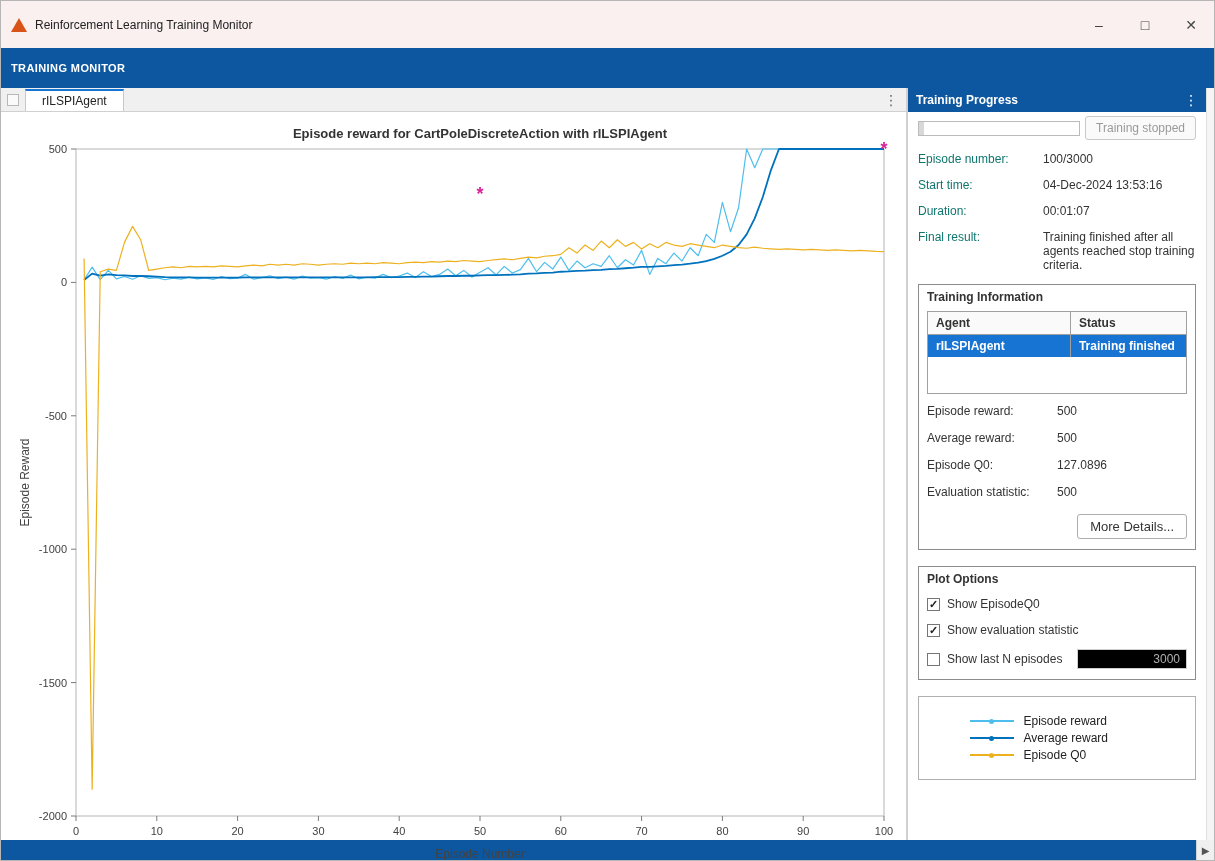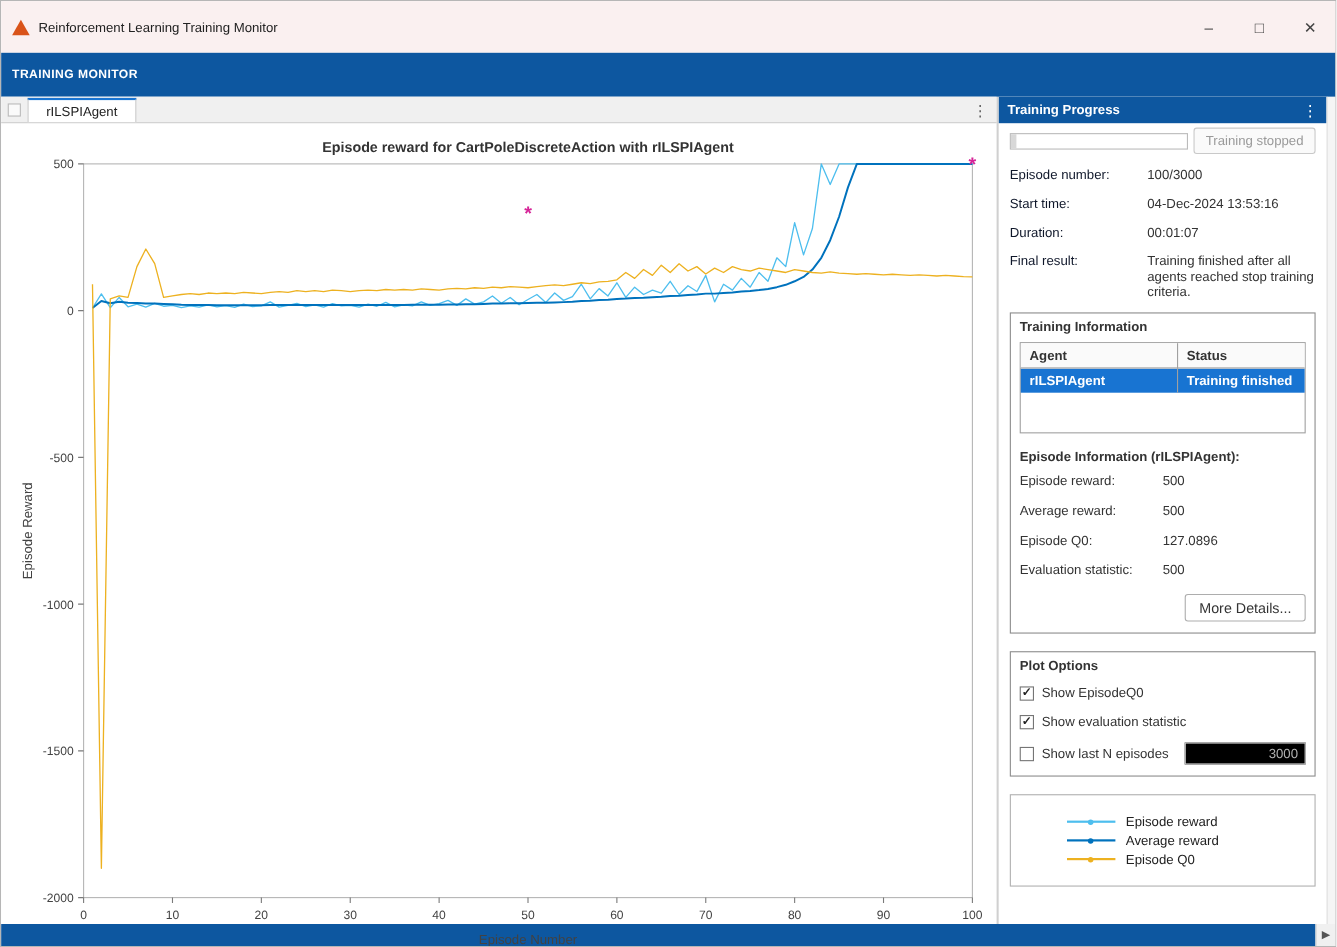--- a/index.html
+++ b/index.html
@@ -40,21 +40,21 @@
   .rp-header { height: 24px; background: #0d57a0; color: #fff; font-weight: bold; font-size: 12px; display: flex; align-items: center; padding: 0 8px; flex: 0 0 auto; }
   .rp-menu { margin-left: auto; font-size: 14px; font-weight: normal; cursor: default; }
   .rp-body { flex: 1 1 auto; padding: 4px 10px 6px 10px; overflow: hidden; }
 
   .progress-row { display: flex; align-items: center; margin-bottom: 12px; }
   .progress-bar { width: 162px; height: 15px; border: 1px solid #bbb; background: #fff; position: relative; }
   .progress-fill { height: 100%; background: #d8d8d8; }
   .stop-btn { margin-left: auto; border: 1px solid #c9c9c9; background: #fafafa; color: #9a9a9a; border-radius: 3px; padding: 4px 10px; font-size: 12px; font-family: inherit; }
 
   .field-row { display: flex; margin-bottom: 12px; }
-  .field-label { flex: 0 0 125px; color: #0f172a; }
+  .field-label { flex: 0 0 125px; color: #0f766e; }
   .field-value { flex: 1 1 auto; color: #333; }
 
   .section-box { border: 1px solid #8c8c8c; margin-top: 6px; background: #fff; }
   .section-header { font-weight: bold; padding: 5px 8px; }
 
   .agent-table { border: 1px solid #a0a0a0; margin: 2px 8px 10px 8px; }
   .at-row { display: flex; }
   .at-header .at-cell { font-weight: bold; background: #fafafa; border-bottom: 1px solid #a0a0a0; }
   .at-cell { padding: 4px 8px; flex: 0 0 55%; }
   .at-cell + .at-cell { border-left: 1px solid #a0a0a0; flex: 0 0 45%; }
@@ -198,21 +198,20 @@
             <div class="at-row at-header">
               <div class="at-cell">Agent</div>
               <div class="at-cell">Status</div>
             </div>
             <div class="at-row at-selected">
               <div class="at-cell">rILSPIAgent</div>
               <div class="at-cell">Training finished</div>
             </div>
             <div class="at-filler"></div>
           </div>
-          <div class="ep-header">Episode Information (rILSPIAgent):</div>
           <div class="ep-row">
             <div class="ep-label">Episode reward:</div>
             <div>500</div>
           </div>
           <div class="ep-row">
             <div class="ep-label">Average reward:</div>
             <div>500</div>
           </div>
           <div class="ep-row">
             <div class="ep-label">Episode Q0:</div>

